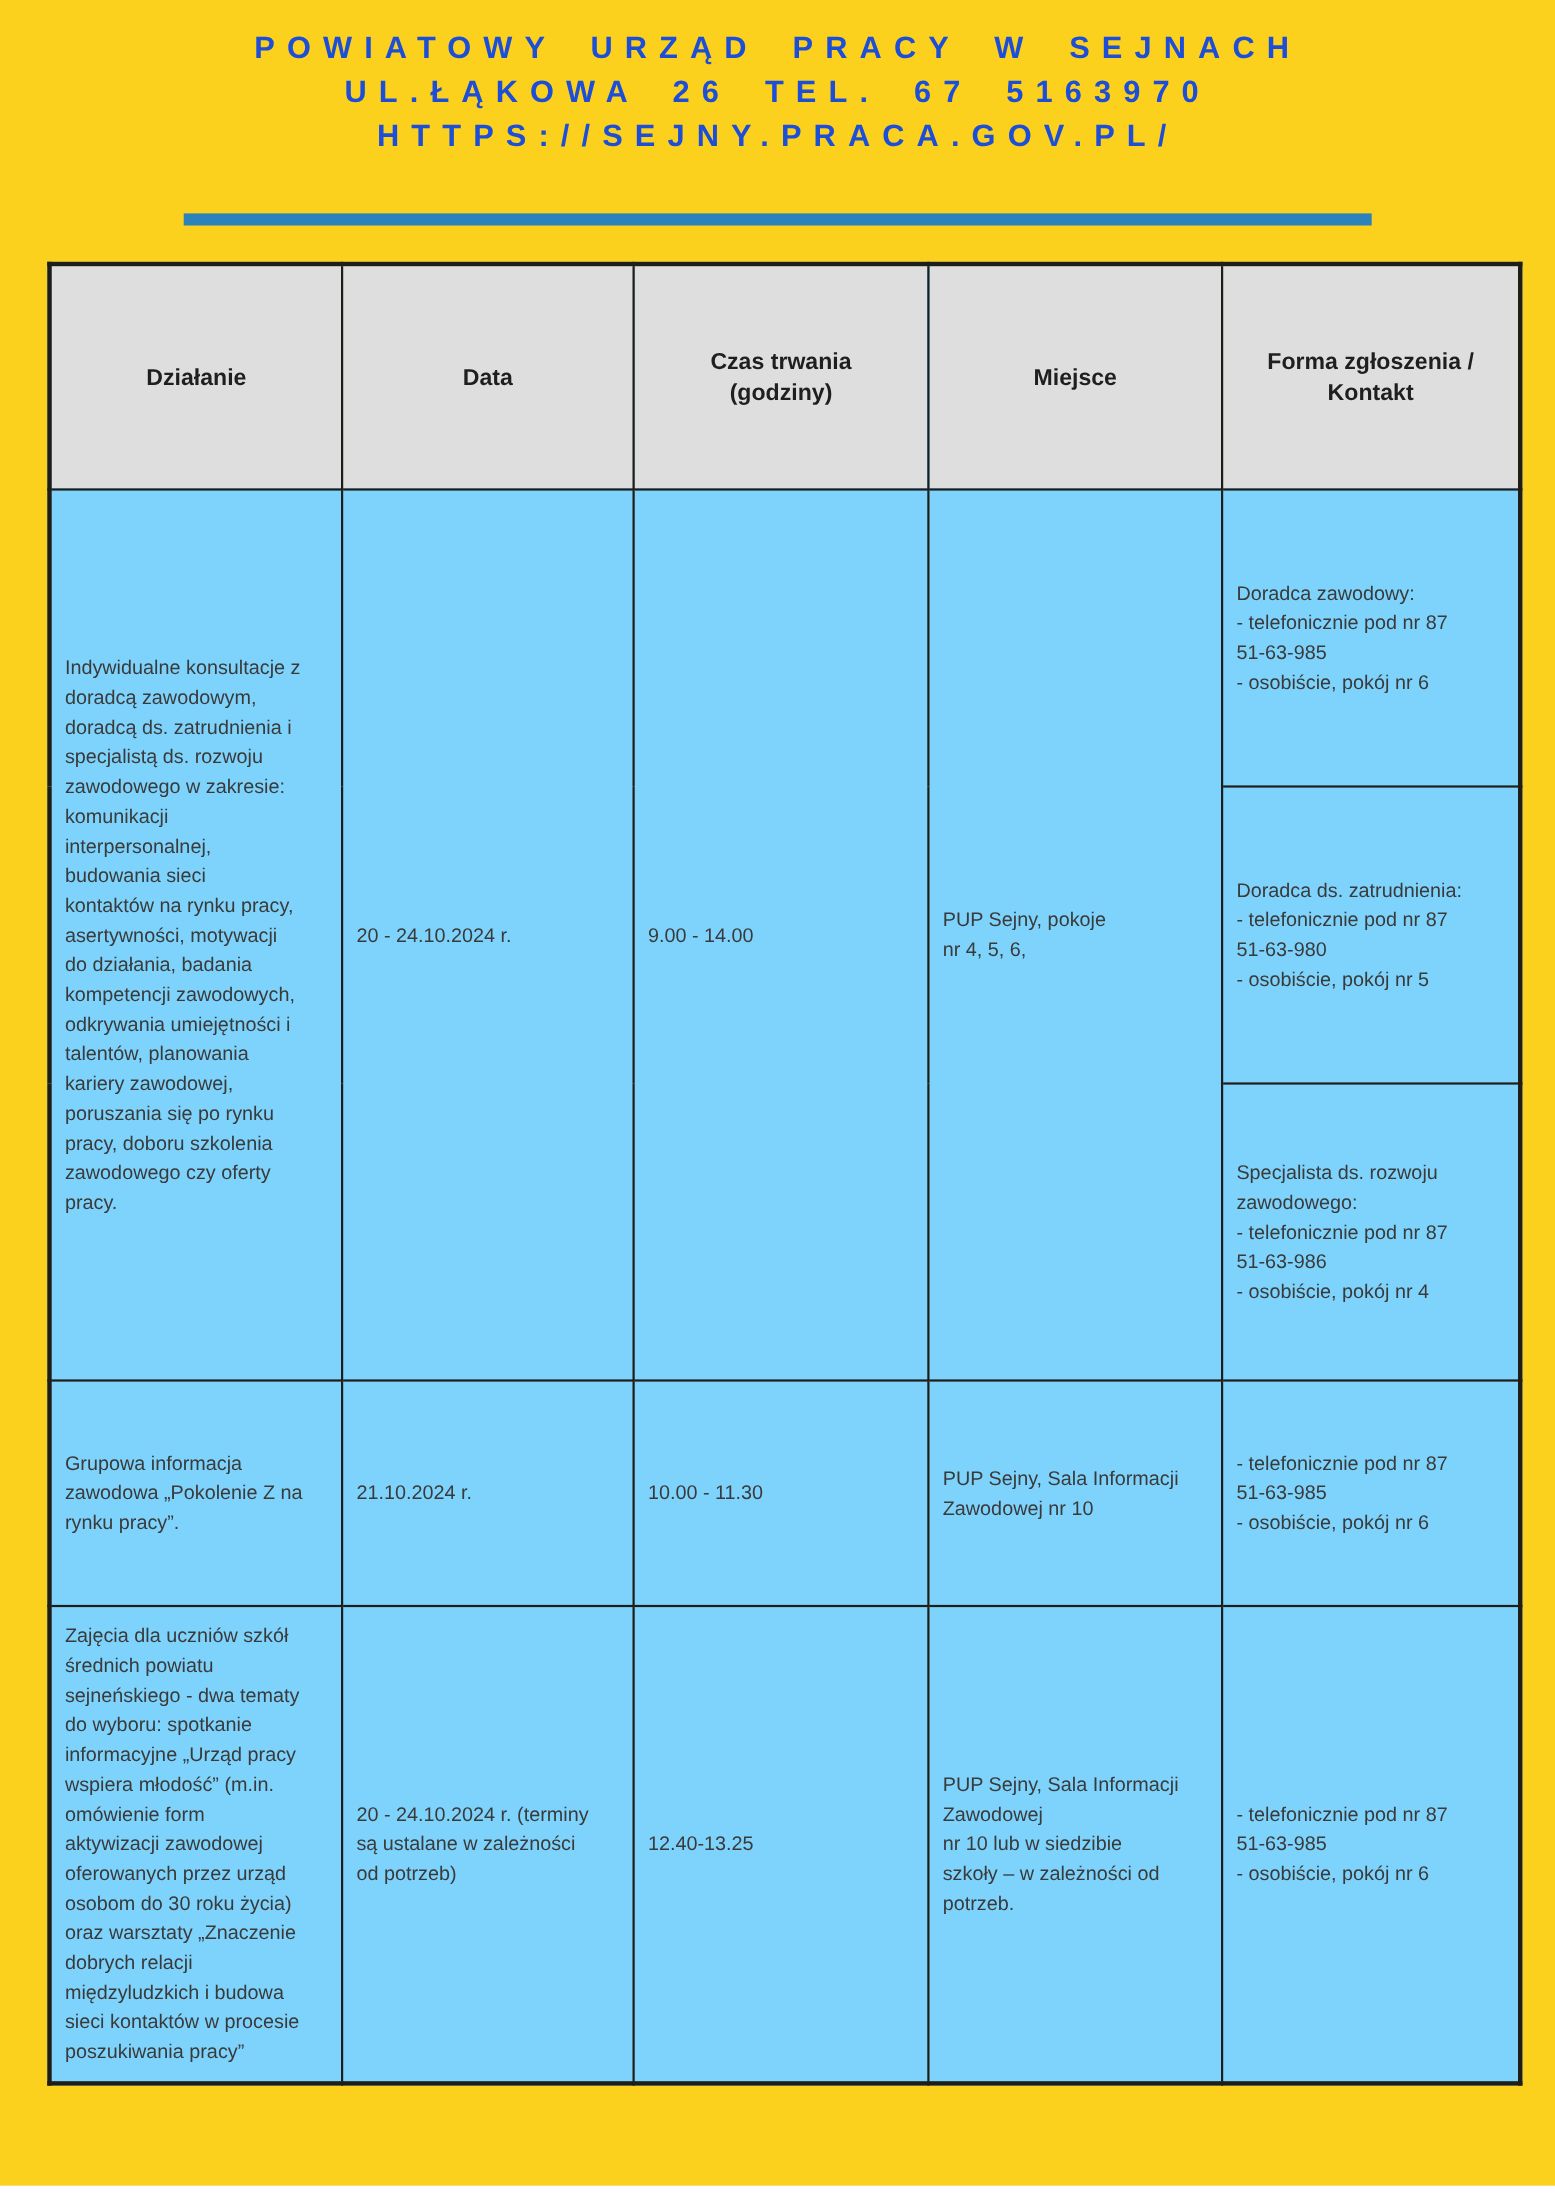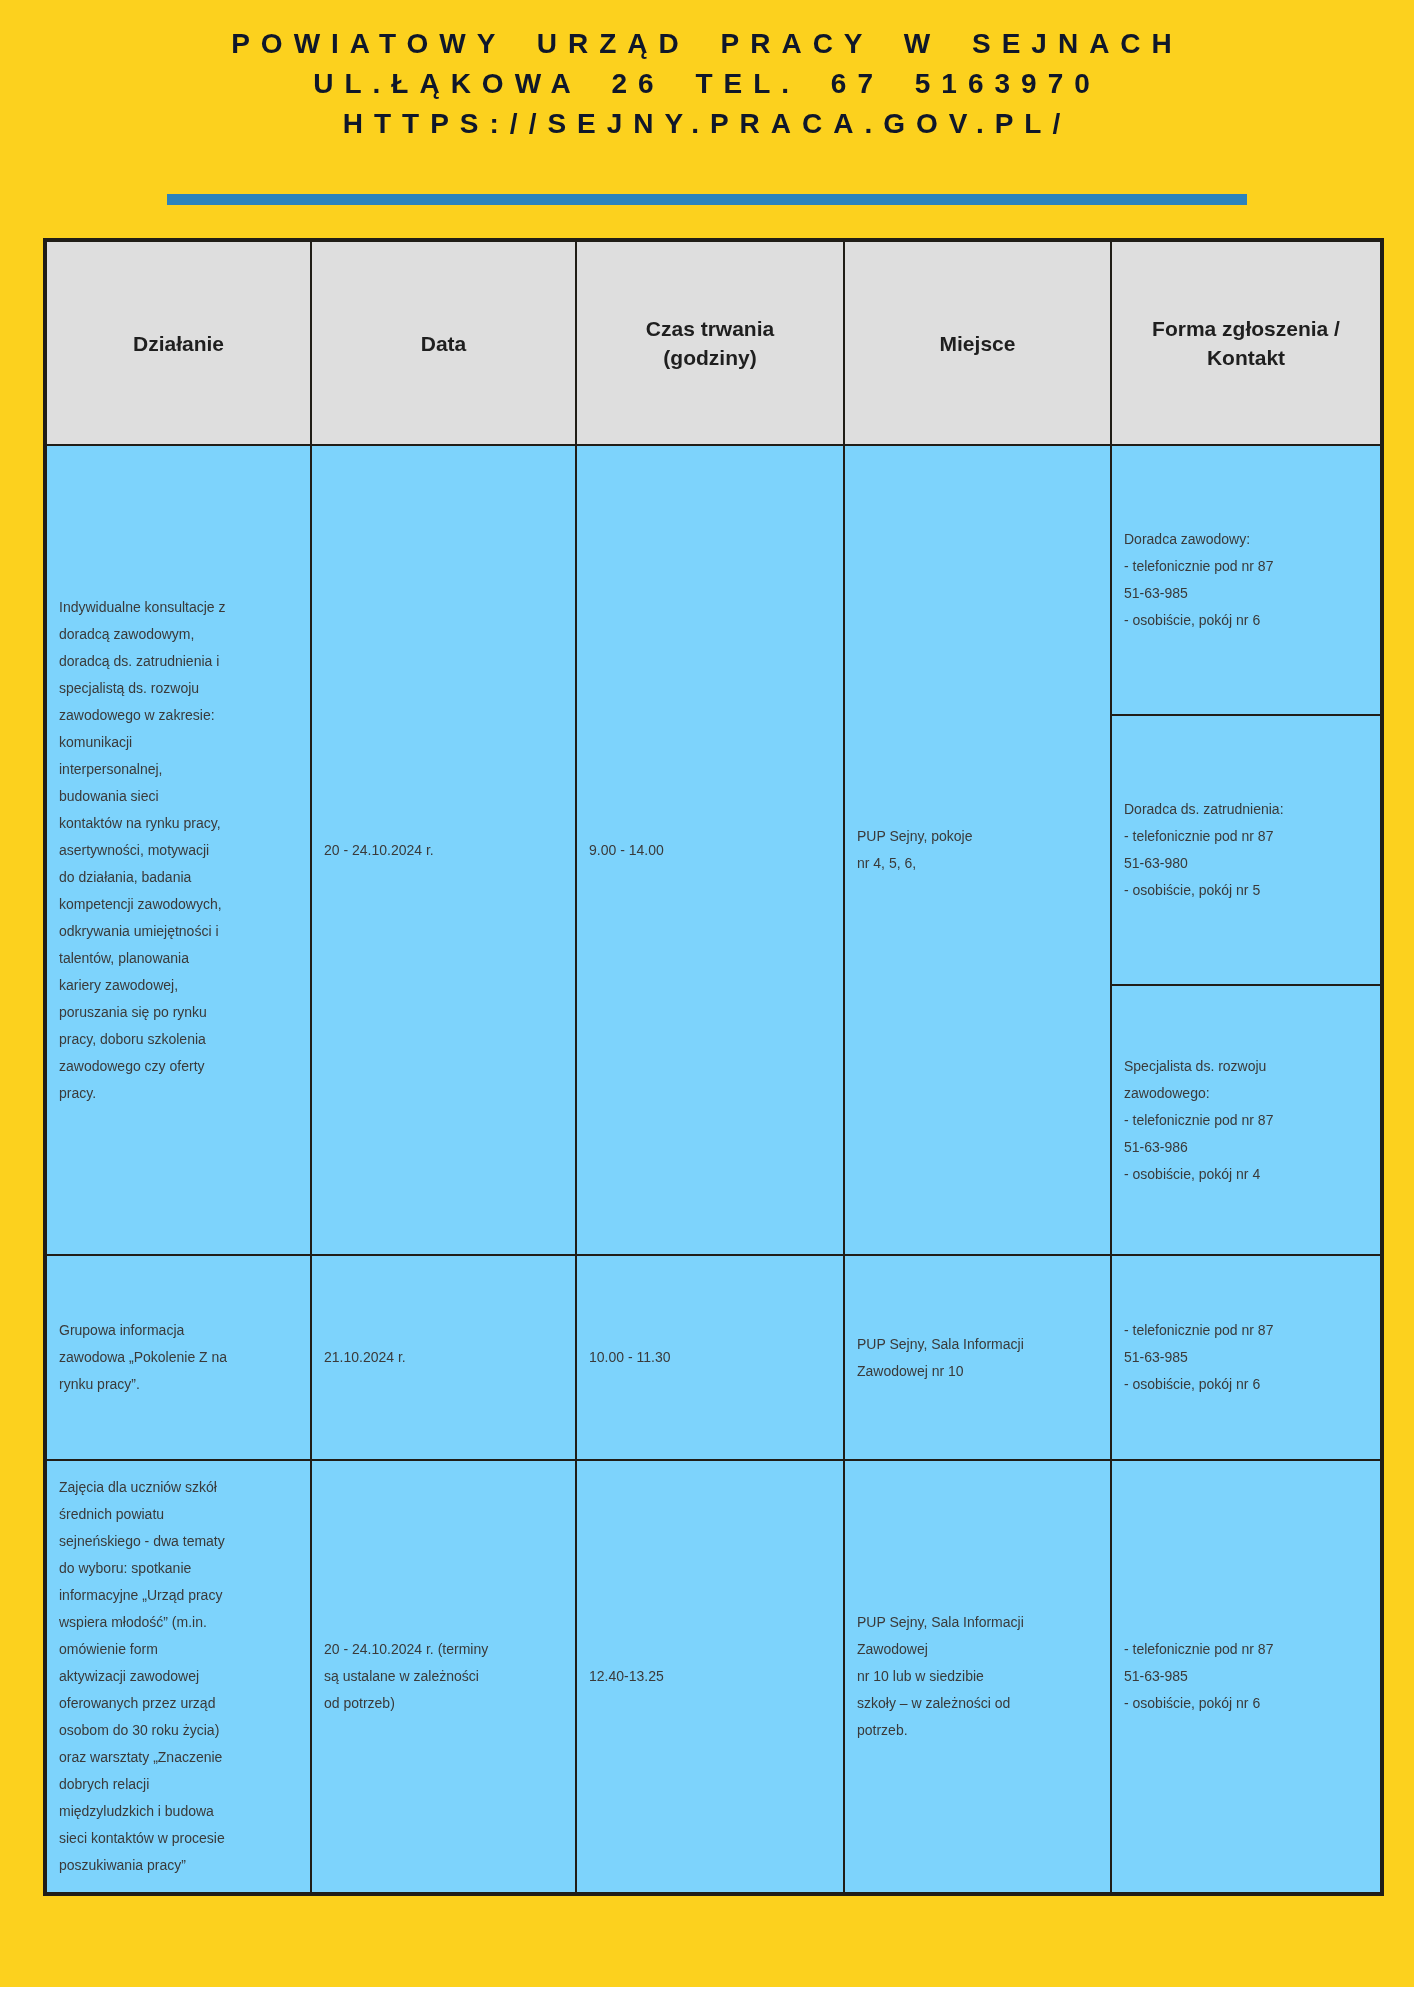--- a/index.html
+++ b/index.html
@@ -6,21 +6,21 @@
   body {
     width: 1414px; height: 2000px;
     background: #FCD11E;
     position: relative;
     overflow: hidden;
     font-family: "Liberation Sans", sans-serif;
   }
   .banner {
     padding-top: 24px;
     text-align: center;
-    color: #0f172a;
+    color: #1d4ed8;
     font-weight: bold;
     font-size: 28px;
     line-height: 40px;
     letter-spacing: 11px;
     word-spacing: 12px;
     white-space: nowrap;
   }
   .blue-rule {
     width: 1080px; height: 11px;
     margin: 50px auto 0 auto;
@@ -31,21 +31,21 @@
     table-layout: fixed;
     width: 1337px;
     margin: 33px 0 0 43px;
     background: #7dd3fc;
     border: 4px solid #201D17;
   }
   table.schedule th, table.schedule td {
     border: 2px solid #201D17;
     vertical-align: middle;
     color: #3A3A3A;
-    font-size: 14px;
+    font-size: 18px;
     line-height: 27px;
     text-align: left;
     white-space: pre-line;
     padding: 8px 12px;
     overflow: hidden;
   }
   table.schedule th {
     background: #DEDEDE;
     color: #1F1F1F;
     font-weight: bold;

